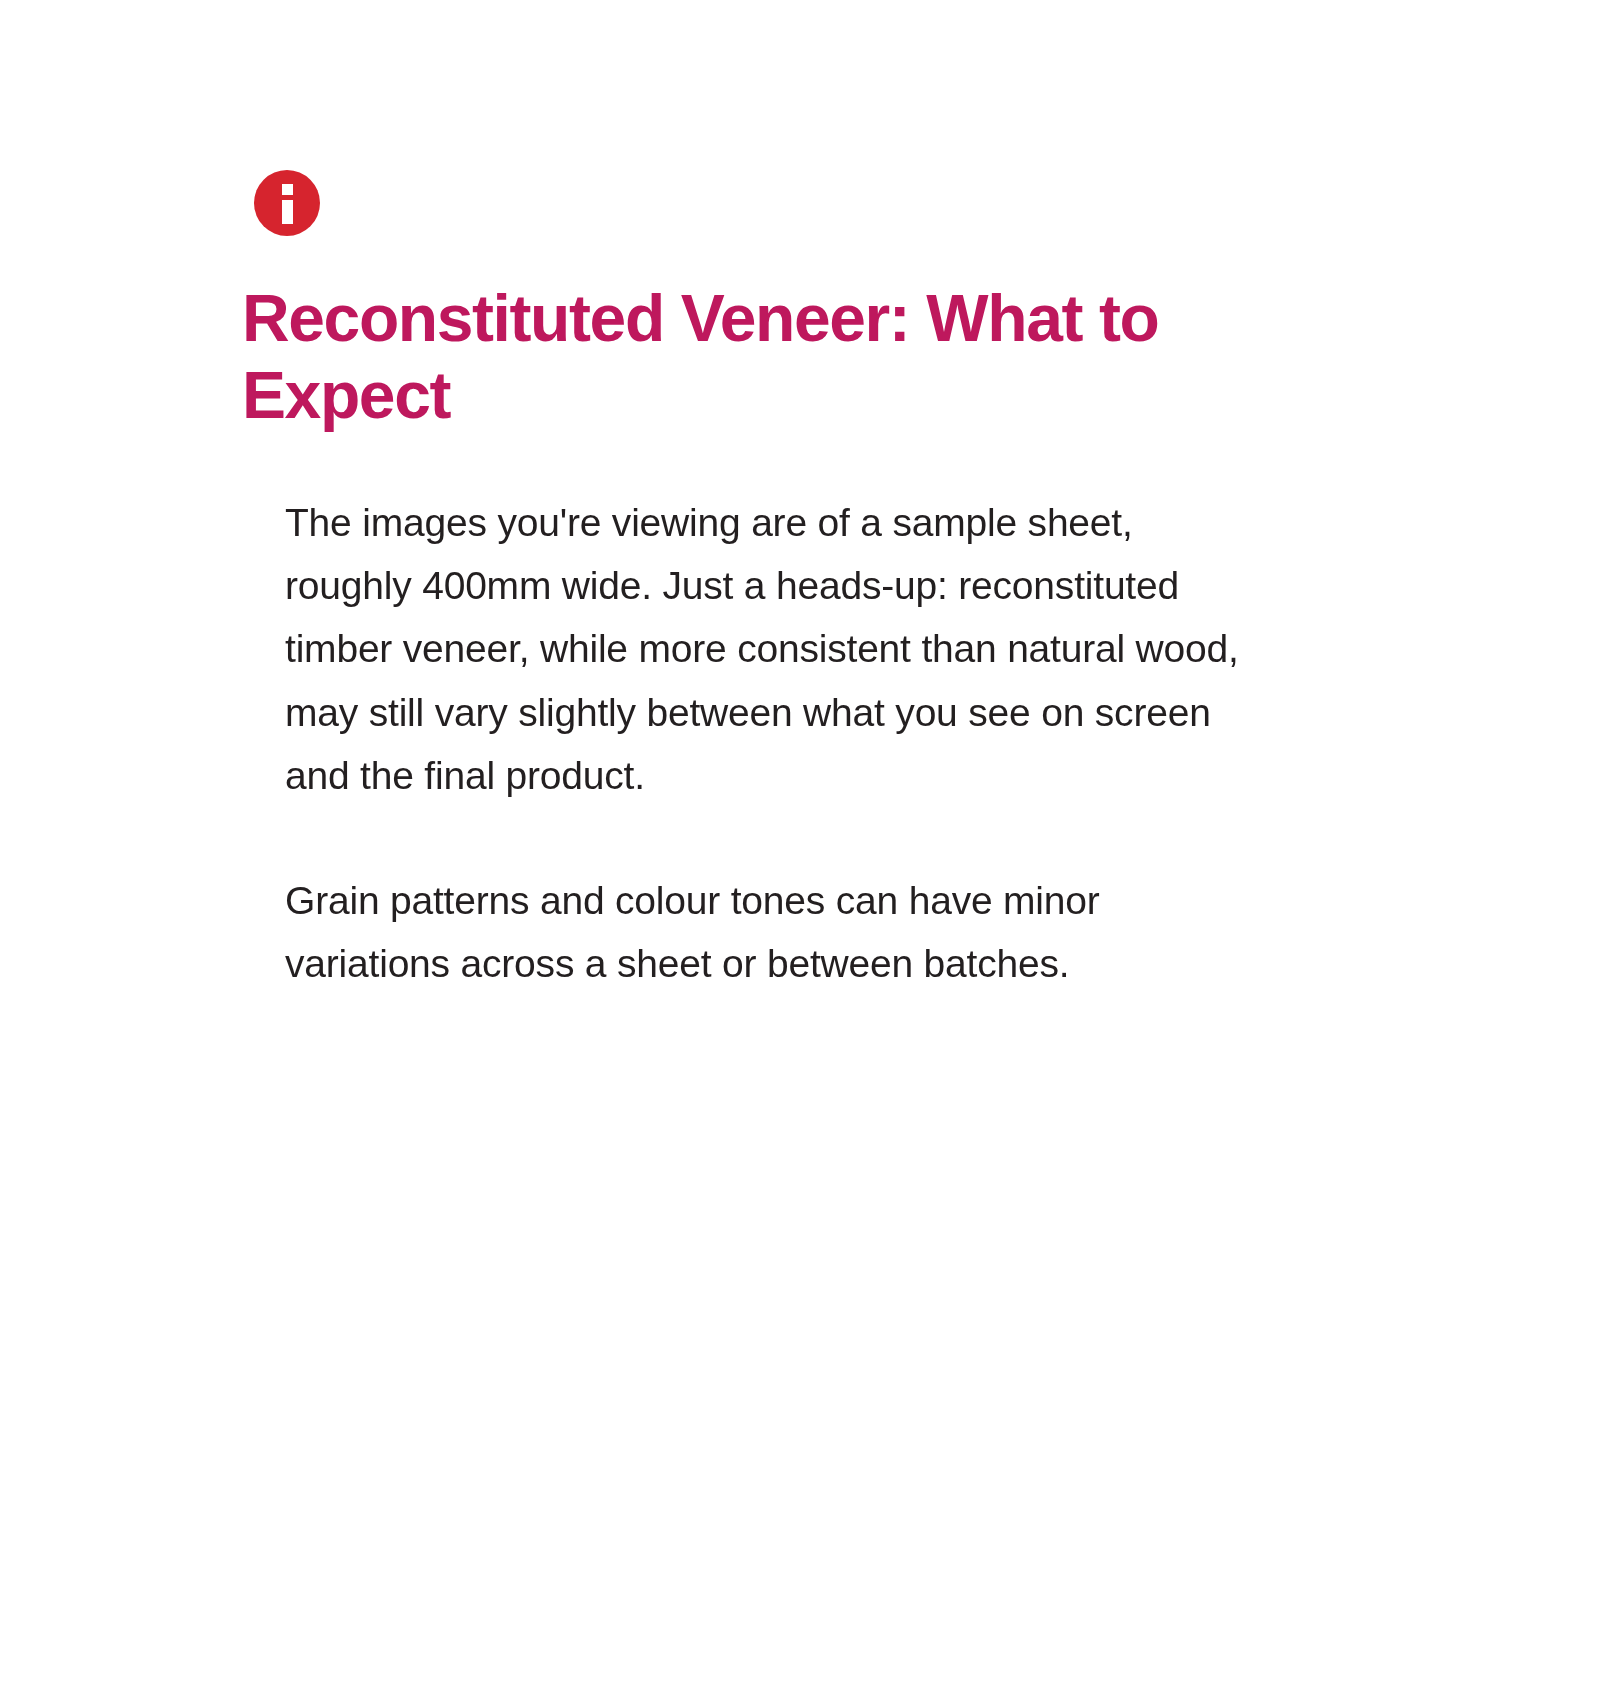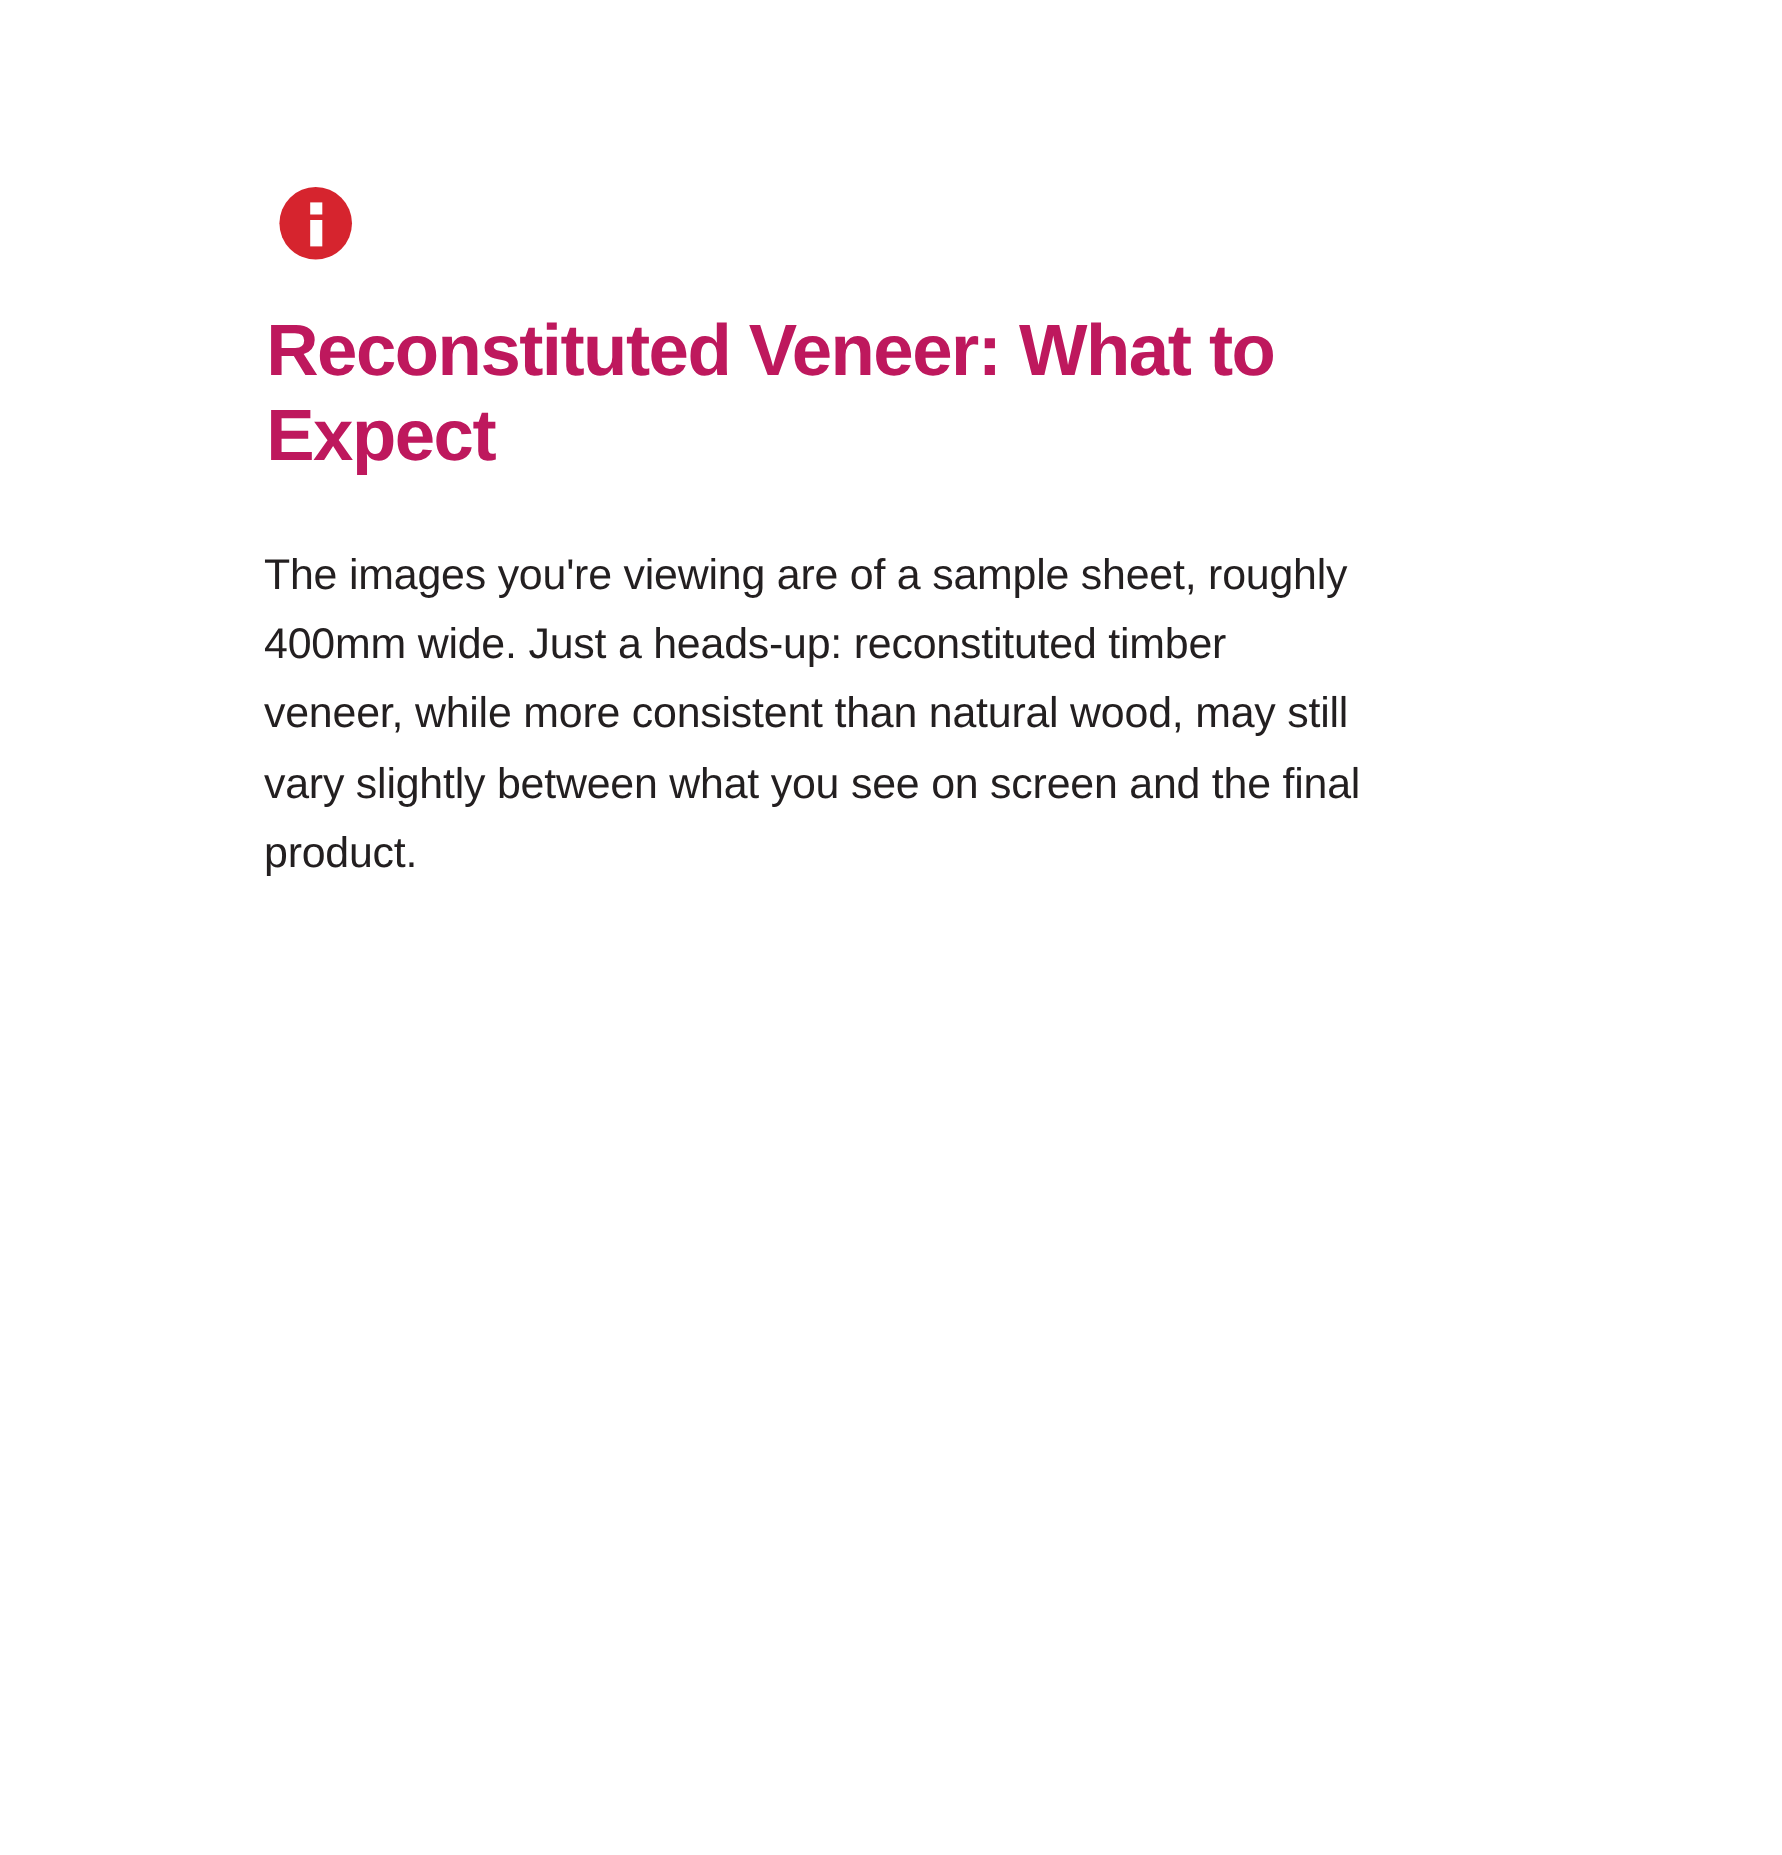--- a/index.html
+++ b/index.html
@@ -66,20 +66,21 @@
     font-size: 66px;
     line-height: 1.16;
     letter-spacing: -1.4px;
     max-width: 1000px;
   }
 
   
   .body-copy {
     margin-top: 58px;
     max-width: 1000px;
+    margin-left: 45px;
   }
   .body-copy p {
     margin: 0 0 62px 0;
     color: #231f20;
     font-family: "Liberation Sans", sans-serif;
     font-weight: 400;
     font-size: 39px;
     line-height: 1.62;
     letter-spacing: -0.2px;
   }
@@ -95,16 +96,17 @@
 
     <div class="info-icon">
       <span class="dot"></span>
       <span class="stem"></span>
     </div>
 
     <h1 class="headline">Reconstituted Veneer: What to Expect</h1>
 
     <div class="body-copy">
       <p>The images you're viewing are of a sample sheet, roughly 400mm wide. Just a heads-up: reconstituted timber veneer, while more consistent than natural wood, may still vary slightly between what you see on screen and the final product.</p>
+      <p>Grain patterns and colour tones can have minor variations across a sheet or between batches.</p>
     </div>
 
   </div>
 </div>
 
 </body></html>

